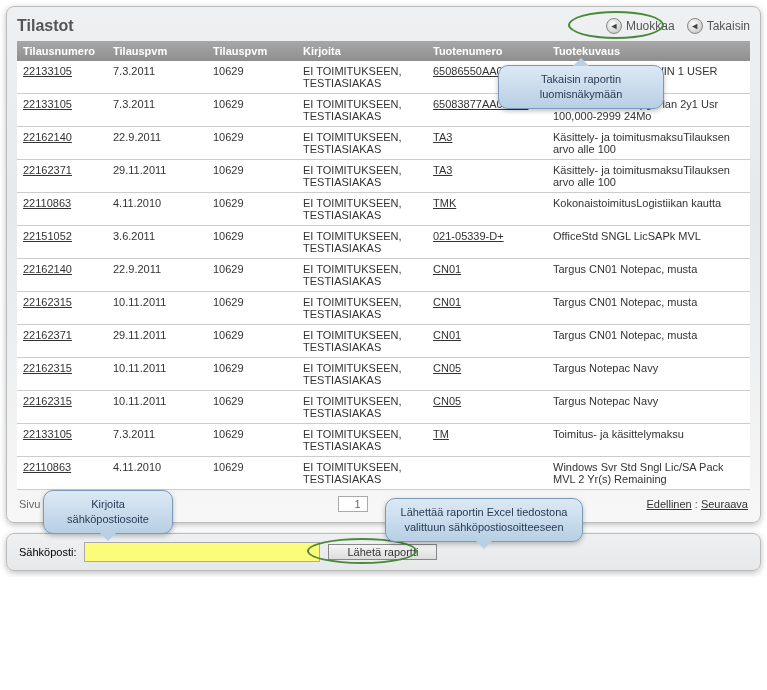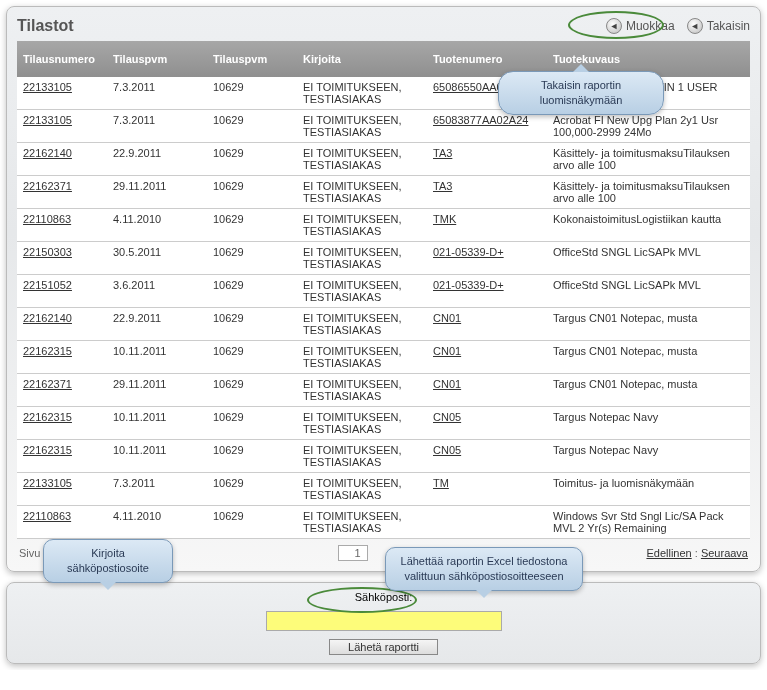--- a/index.html
+++ b/index.html
@@ -65,21 +65,21 @@
     width: 100%;
     border-collapse: collapse;
     background: #fff;
   }
   thead th {
     background: linear-gradient(#a7a7a7, #8f8f8f);
     color: #fff;
     text-align: left;
     font-size: 11px;
     font-weight: bold;
-    padding: 12px 6px;
+    padding: 4px 6px;
   }
   tbody td {
     border-bottom: 1px solid #ccc;
     padding: 4px 6px;
     vertical-align: top;
     color: #333;
   }
   tbody td a, .linkish {
     text-decoration: underline;
     color: #333;
@@ -103,21 +103,20 @@
     margin-top: 10px;
     background: linear-gradient(#eef0f2, #e6e8ea);
     border: 1px solid #bbb;
     border-radius: 8px;
     box-shadow: 0 2px 6px rgba(0,0,0,0.25);
     padding: 8px 12px;
     display: flex;
     align-items: center;
     gap: 8px;
     position: relative;
-    flex-direction: column;
   }
   .email-input {
     background: #fdfc7a;
     border: 1px solid #aaa;
     height: 16px;
     width: 230px;
   }
   .send-btn {
     border: 1px solid #888;
     background: linear-gradient(#f5f5f5,#ddd);
@@ -173,21 +172,21 @@
       </span>
       <span class="tool-btn">
         <span class="circ-btn">◄</span>
         <span>Takaisin</span>
       </span>
     </div>
   </div>
 
   <div class="oval-highlight" style="top:4px;right:96px;width:92px;height:24px;"></div>
 
-  <div class="callout top" style="top:64px;right:96px;width:140px;border-radius:15px;">Takaisin raportin luomisnäkymään</div>
+  <div class="callout top" style="top:58px;right:96px;width:140px;">Takaisin raportin luomisnäkymään</div>
 
   <table>
     <colgroup>
       <col style="width:90px">
         <col style="width:100px">
         <col style="width:90px">
       <col style="width:130px">
         <col style="width:120px">
         <col>
     </colgroup>
@@ -236,36 +235,28 @@
         </tr>
         <tr>
           <td><a href="#">22110863</a></td>
           <td>4.11.2010</td>
           <td>10629</td>
           <td>EI TOIMITUKSEEN, TESTIASIAKAS</td>
           <td><a href="#">TMK</a></td>
           <td>KokonaistoimitusLogistiikan kautta</td>
         </tr>
         <tr>
-          <td><a href="#">22150303</a></td>
-          <td>30.5.2011</td>
+          <td><a href="#">22151052</a></td>
+          <td>3.6.2011</td>
           <td>10629</td>
           <td>EI TOIMITUKSEEN, TESTIASIAKAS</td>
           <td><a href="#">021-05339-D+</a></td>
           <td>OfficeStd SNGL LicSAPk MVL</td>
         </tr>
         <tr>
-          <td><a href="#">22151052</a></td>
-          <td>3.6.2011</td>
-          <td>10629</td>
-          <td>EI TOIMITUKSEEN, TESTIASIAKAS</td>
-          <td><a href="#">021-05339-D+</a></td>
-          <td>OfficeStd SNGL LicSAPk MVL</td>
-        </tr>
-        <tr>
           <td><a href="#">22162140</a></td>
           <td>22.9.2011</td>
           <td>10629</td>
           <td>EI TOIMITUKSEEN, TESTIASIAKAS</td>
           <td><a href="#">CN01</a></td>
           <td>Targus CN01 Notepac, musta</td>
         </tr>
         <tr>
           <td><a href="#">22162315</a></td>
           <td>10.11.2011</td>
@@ -297,21 +288,21 @@
           <td>EI TOIMITUKSEEN, TESTIASIAKAS</td>
           <td><a href="#">CN05</a></td>
           <td>Targus Notepac Navy</td>
         </tr>
         <tr>
           <td><a href="#">22133105</a></td>
           <td>7.3.2011</td>
           <td>10629</td>
           <td>EI TOIMITUKSEEN, TESTIASIAKAS</td>
           <td><a href="#">TM</a></td>
-          <td>Toimitus- ja luomisnäkymään</td>
+          <td>Toimitus- ja käsittelymaksu</td>
         </tr>
         <tr>
           <td><a href="#">22110863</a></td>
           <td>4.11.2010</td>
           <td>10629</td>
           <td>EI TOIMITUKSEEN, TESTIASIAKAS</td>
           <td><a href="#"></a></td>
           <td>Windows Svr Std Sngl Lic/SA Pack MVL 2 Yr(s) Remaining</td>
         </tr>
       </tbody>

